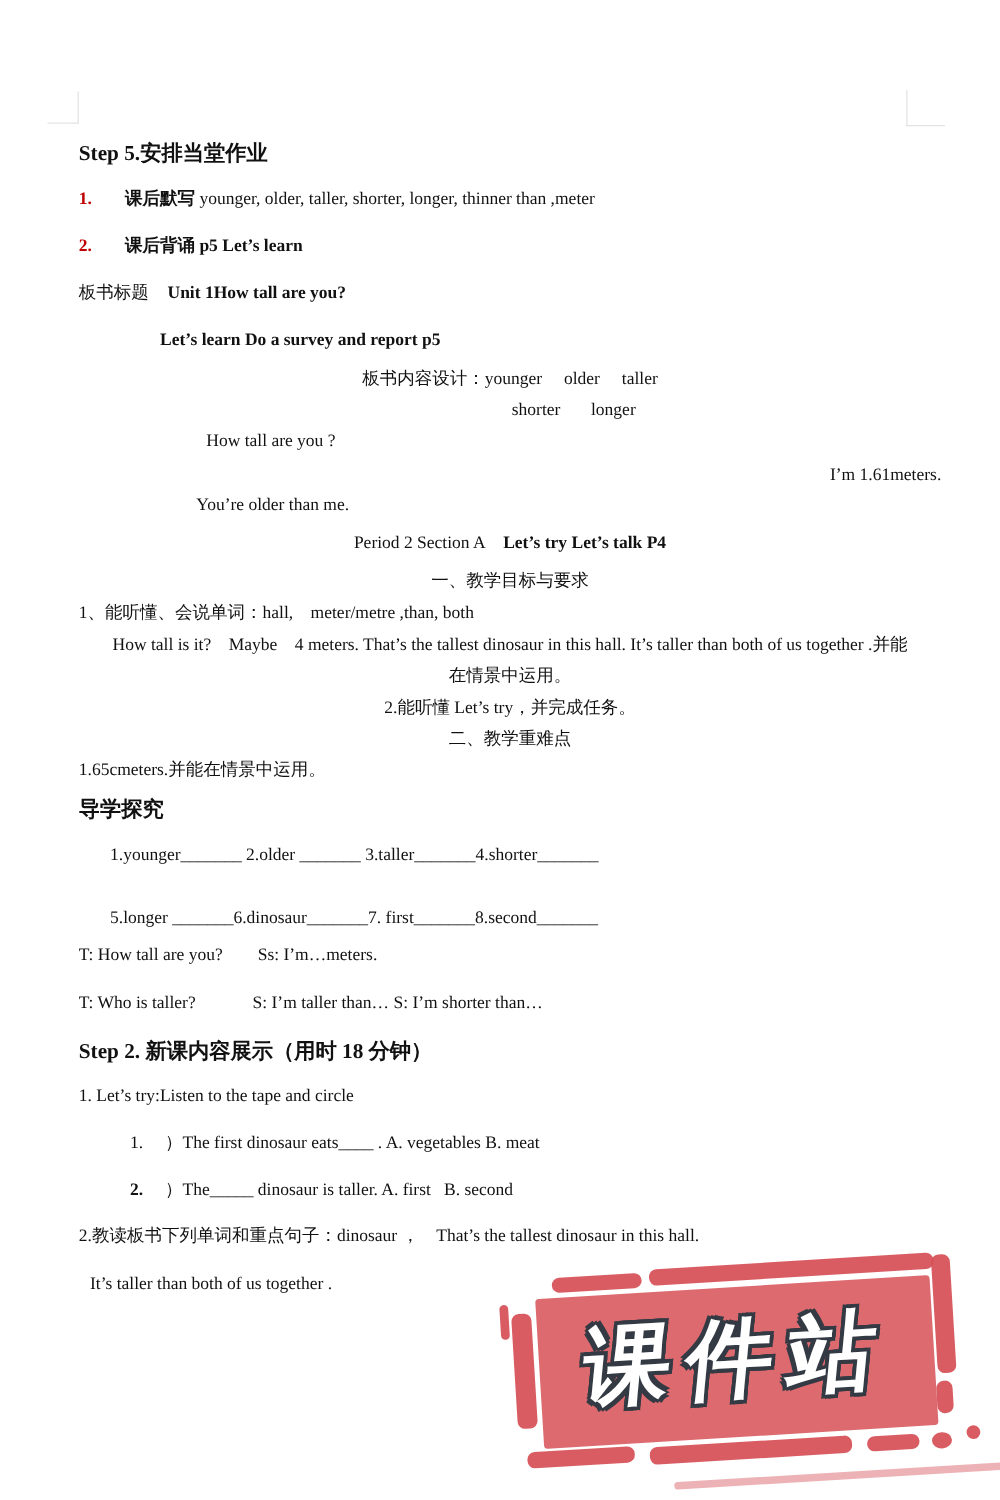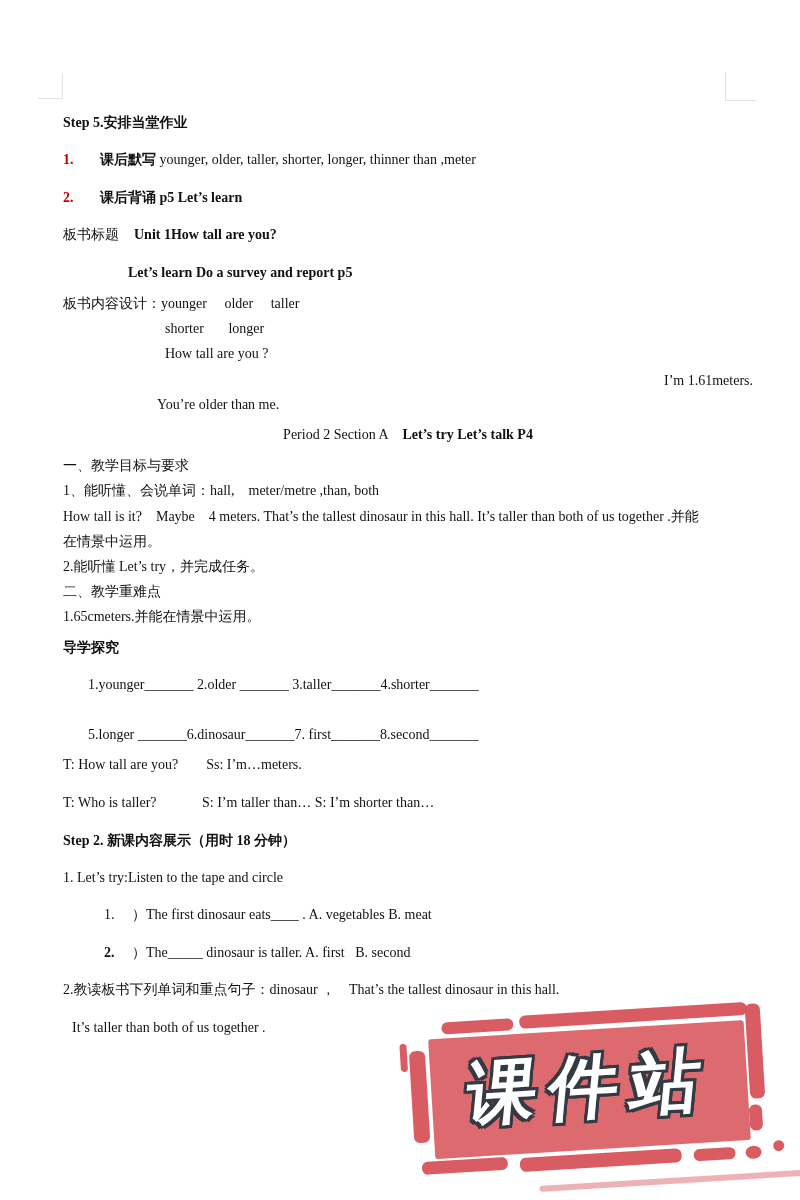--- a/index.html
+++ b/index.html
@@ -7,26 +7,26 @@
         font-family:"Liberation Serif","DejaVu Serif",serif;color:#111;}
   
   .cm-left{position:absolute;left:38px;top:73px;width:24px;height:25px;
            border-right:1.5px solid #e3e3e3;border-bottom:1.5px solid #e3e3e3;}
   .cm-right{position:absolute;left:725px;top:72px;width:30px;height:28px;
             border-left:1.5px solid #e3e3e3;border-bottom:1.5px solid #e3e3e3;}
   .content{position:absolute;left:63px;top:105px;width:690px;padding-top:8px;z-index:1;}
   .ln{margin:0 0 5px 0;line-height:20px;font-size:14px;white-space:pre;}
   .b{font-weight:bold;}
   .red{color:#c00000;}
-  .fs16{font-size:14px;}
+  .fs16{font-size:17px;}
   .center{text-align:center;}
   .i9{padding-left:9px;}   .i25{padding-left:25px;}  .i41{padding-left:41px;}
   .i65{padding-left:65px;} .i94{padding-left:94px;}  .i100{padding-left:100px;}
   .i102{padding-left:102px;}
-  .mb4{margin-bottom:4px;text-align:right;}  .mb5{margin-bottom:5px;}  .mb6{margin-bottom:6px;}
+  .mb4{margin-bottom:4px;text-align:right;}  .mb5{margin-bottom:5px;text-align:center;}  .mb6{margin-bottom:6px;}
   .mb7{margin-bottom:7px;}  .mb10{margin-bottom:10px;}.mb11{margin-bottom:11px;}
   .mb17{margin-bottom:17px;}.mb18{margin-bottom:18px;}.mb30{margin-bottom:30px;}
   .mb55{margin-bottom:55px;}
   .num{display:inline-block;width:37px;}
   .qnum{display:inline-block;width:28px;}
   .gapR{margin-right:15px;}
   .gapL{margin-left:14px;}
   
   .stamp{position:absolute;left:402px;top:1002px;width:396px;height:192px;
          transform:rotate(-3.5deg);z-index:5;pointer-events:none;}

